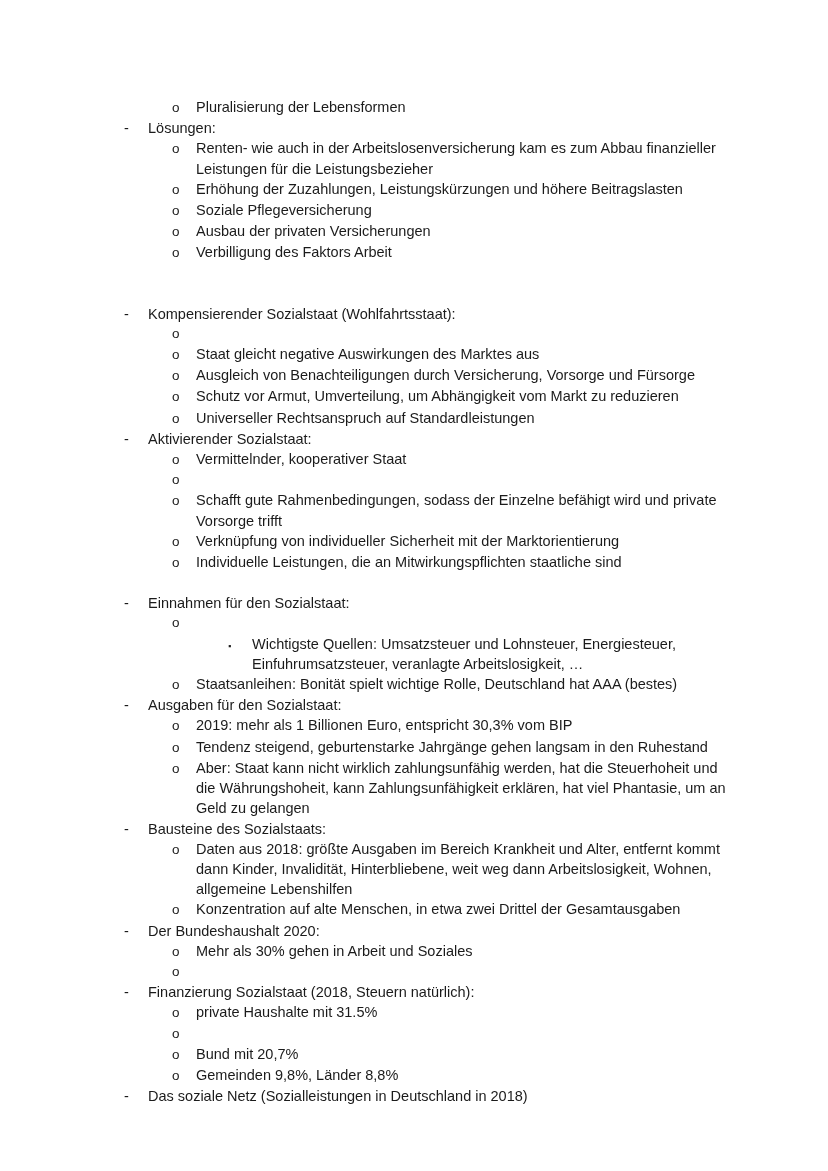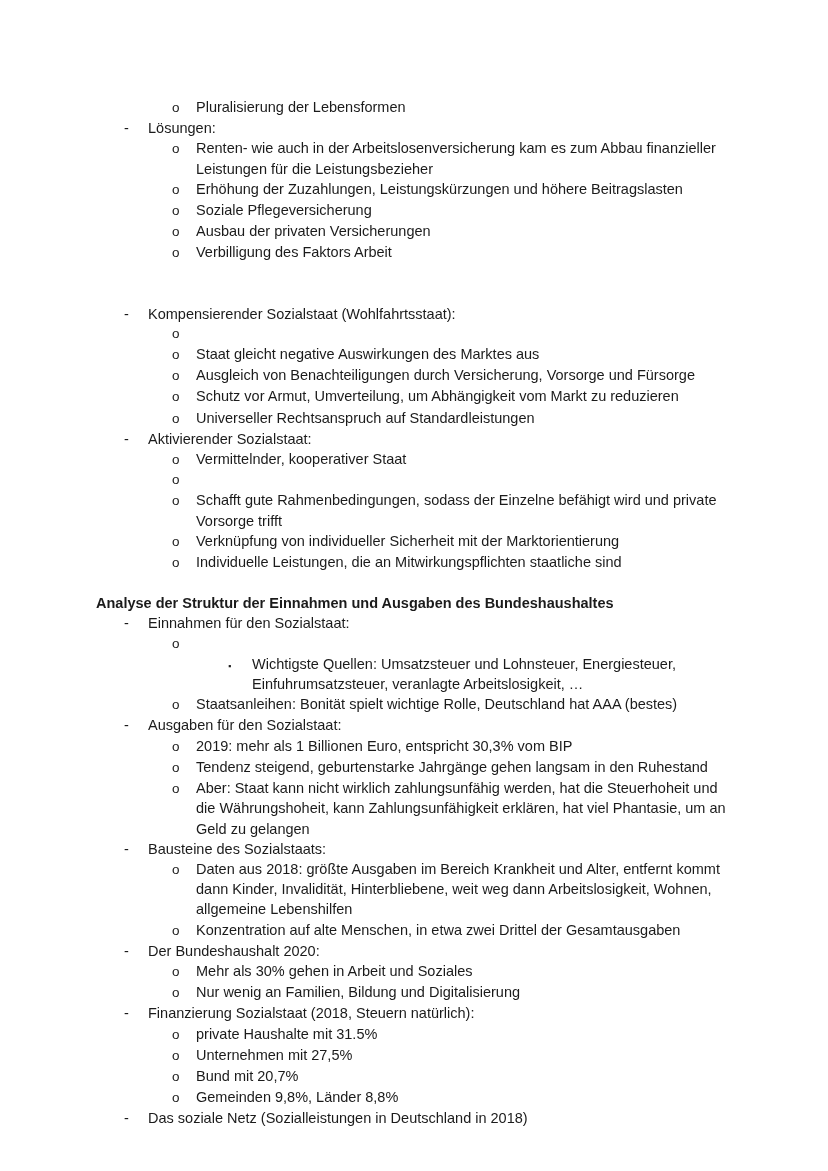--- a/index.html
+++ b/index.html
@@ -120,21 +120,20 @@
       </div>
       <div class="li l1">
         <span class="bullet">o</span>
         <span class="txt">Verknüpfung von individueller Sicherheit mit der Marktorientierung</span>
       </div>
       <div class="li l1">
         <span class="bullet">o</span>
         <span class="txt">Individuelle Leistungen, die an Mitwirkungspflichten staatliche sind</span>
       </div>
       <div class="spacer" style="height: 20px;"></div>
-      <div class="heading">Analyse der Struktur der Einnahmen und Ausgaben des Bundeshaushaltes</div>
       <div class="li l0">
         <span class="bullet">-</span>
         <span class="txt">Einnahmen für den Sozialstaat:</span>
       </div>
       <div class="li l1">
         <span class="bullet">o</span>
       </div>
       <div class="li l2">
         <span class="bullet">▪</span>
         <span class="txt">Wichtigste Quellen: Umsatzsteuer und Lohnsteuer, Energiesteuer, Einfuhrumsatzsteuer, veranlagte Arbeitslosigkeit, …</span>
@@ -174,33 +173,31 @@
       <div class="li l0">
         <span class="bullet">-</span>
         <span class="txt">Der Bundeshaushalt 2020:</span>
       </div>
       <div class="li l1">
         <span class="bullet">o</span>
         <span class="txt">Mehr als 30% gehen in Arbeit und Soziales</span>
       </div>
       <div class="li l1">
         <span class="bullet">o</span>
-        <span class="txt">Nur wenig an Familien, Bildung und Digitalisierung</span>
       </div>
       <div class="li l0">
         <span class="bullet">-</span>
         <span class="txt">Finanzierung Sozialstaat (2018, Steuern natürlich):</span>
       </div>
       <div class="li l1">
         <span class="bullet">o</span>
         <span class="txt">private Haushalte mit 31.5%</span>
       </div>
       <div class="li l1">
         <span class="bullet">o</span>
-        <span class="txt">Unternehmen mit 27,5%</span>
       </div>
       <div class="li l1">
         <span class="bullet">o</span>
         <span class="txt">Bund mit 20,7%</span>
       </div>
       <div class="li l1">
         <span class="bullet">o</span>
         <span class="txt">Gemeinden 9,8%, Länder 8,8%</span>
       </div>
       <div class="li l0">

